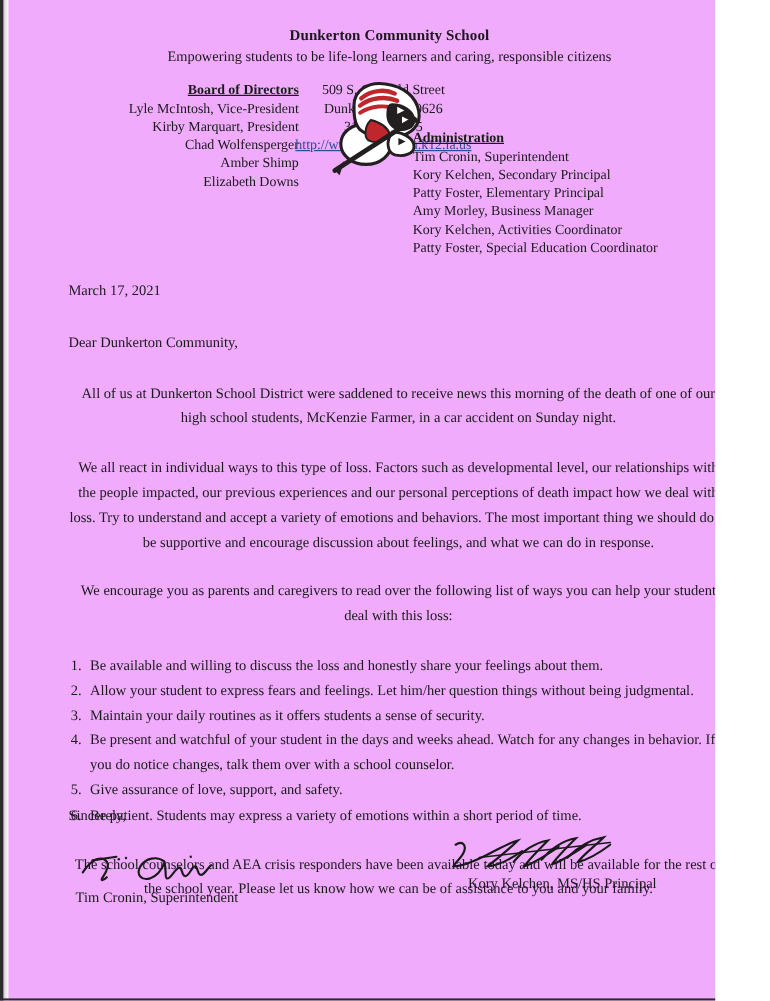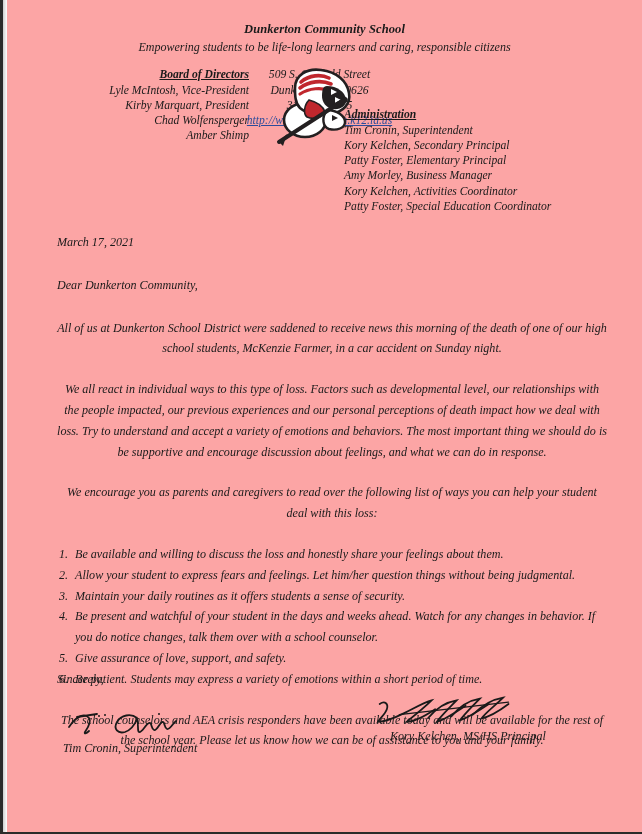--- a/index.html
+++ b/index.html
@@ -3,28 +3,27 @@
 <meta charset="utf-8">
 <title>Dunkerton Community School Letter</title>
 <style>
   html, body {
     margin: 0;
     padding: 0;
     background: #ffffff;
   }
   #page {
     position: relative;
-    width: 642px;
+    width: 596px;
     height: 834px;
-    background: #fca5a5;
+    background: #f0abfc;
     overflow: hidden;
     font-family: "Liberation Serif", "DejaVu Serif", serif;
     color: #1a1a1a;
     box-sizing: border-box;
-    font-style: italic;
   }
   
   .edge-left {
     position: absolute;
     left: 0; top: 0;
     width: 3px; height: 834px;
     background: #2b2b2b;
   }
   .edge-bottom {
     position: absolute;
@@ -192,20 +191,21 @@
     </div>
 
     <div class="contact-band">
 
       <div class="col-board">
         <span class="col-head">Board of Directors</span>
         <span class="col-line">Lyle McIntosh, Vice-President</span>
         <span class="col-line">Kirby Marquart, President</span>
         <span class="col-line">Chad Wolfensperger</span>
         <span class="col-line">Amber Shimp</span>
+        <span class="col-line">Elizabeth Downs</span>
       </div>
 
       <div class="col-address">
         <span class="col-line">509 S. Canfield Street</span>
         <span class="col-line">Dunkerton, IA 50626</span>
         <span class="col-line">319-822-4295</span>
         <a class="weblink" href="#">http://www.dunkerton.k12.ia.us</a>
       </div>
 
       <div class="col-admin">

